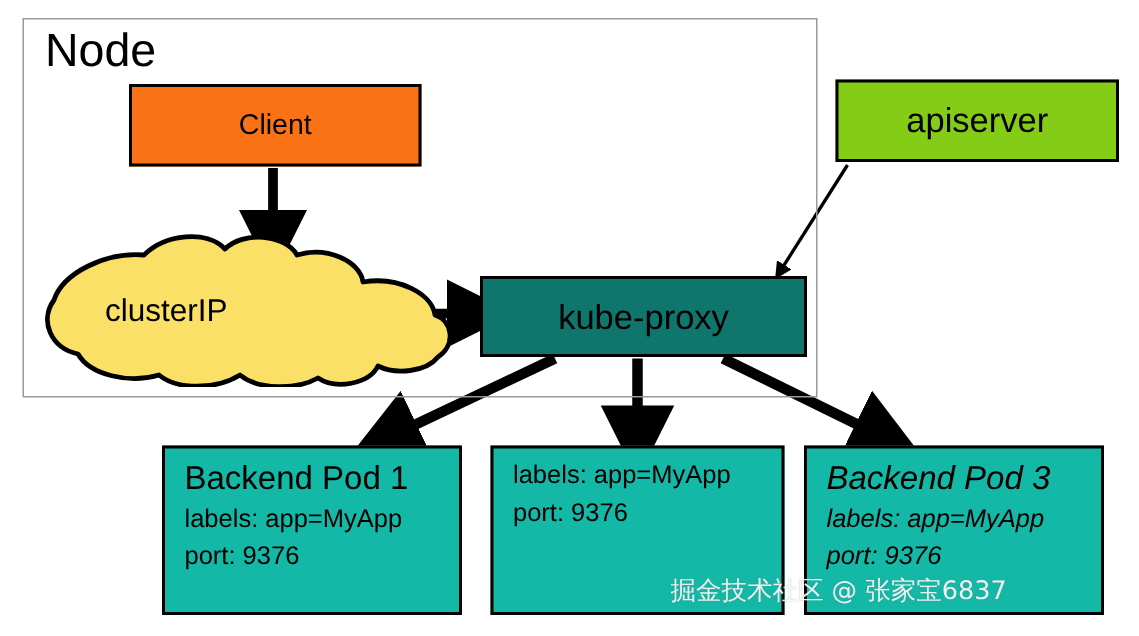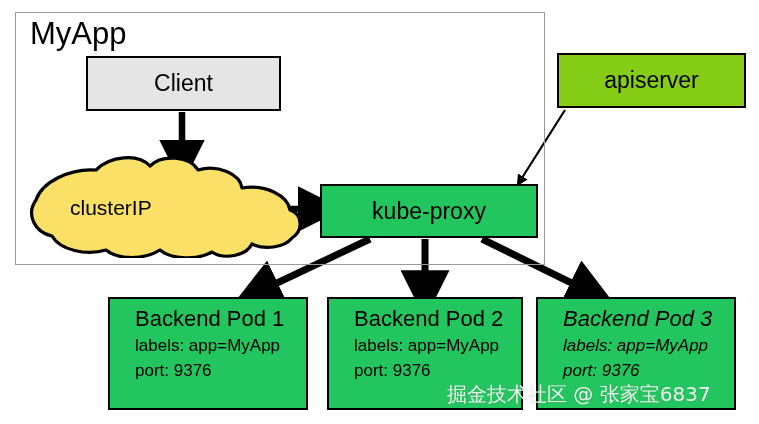--- a/index.html
+++ b/index.html
@@ -57,29 +57,29 @@
     justify-content: center;
     color: #000000;
     white-space: nowrap;
   }
 
   .box-client {
     left: 86px;
     top: 56px;
     width: 195px;
     height: 55px;
-    background: #e5e5e5;
-    font-size: 23px;
+    background: #f97316;
+    font-size: 19px;
   }
   .box-kubeproxy {
     left: 320px;
     top: 184px;
     width: 218px;
     height: 54px;
-    background: #22c55e;
+    background: #0f766e;
     font-size: 23px;
   }
   .box-apiserver {
     left: 557px;
     top: 53px;
     width: 189px;
     height: 55px;
     background: #84cc16;
     font-size: 23px;
   }
@@ -113,24 +113,24 @@
     font-size: 21px;
     line-height: 27px;
   }
   .cloud-text span { white-space: nowrap; }
 
   
   .pod {
     position: absolute;
     box-sizing: border-box;
     border: 2px solid #000000;
-    background: #22c55e;
+    background: #14b8a6;
     top: 297px;
     height: 113px;
-    padding: 5px 9px 0 25px;
+    padding: 5px 9px 0 13px;
     color: #000000;
     overflow: hidden;
   }
   .pod-title {
     font-size: 22px;
     line-height: 29px;
     white-space: nowrap;
   }
   .pod-line {
     font-size: 17px;
@@ -139,21 +139,21 @@
   }
   .pod-1 { left: 108px; width: 200px; }
   .pod-2 { left: 327px; width: 196px; }
   .pod-3 { left: 536px; width: 200px; font-style: italic; }
 
   
   .watermark {
     position: absolute;
     left: 447px;
     top: 380px;
-    font-size: 20px;
+    font-size: 17px;
     line-height: 28px;
     color: rgba(255,255,255,0.88);
     text-shadow: 0 0 1px rgba(120,120,120,0.55);
     white-space: nowrap;
     font-family: "DejaVu Sans", "Liberation Sans", sans-serif;
   }
 </style>
 </head>
 <body>
 
@@ -188,21 +188,21 @@
     <g>
       <line x1="425" y1="239" x2="425" y2="292" stroke="#000000" stroke-width="7" marker-end="url(#ah-thick)"></line>
     </g>
 
     <g>
       <line x1="482" y1="239" x2="590" y2="292" stroke="#000000" stroke-width="7" marker-end="url(#ah-thick)"></line>
     </g>
   </svg>
 
   <div class="node-frame"></div>
-  <div class="node-title">MyApp</div>
+  <div class="node-title">Node</div>
 
   <div class="box box-client">
     <span>Client</span>
   </div>
 
   <div class="cloud-wrap">
     <svg width="278" height="102" viewBox="0 0 278 102" xmlns="http://www.w3.org/2000/svg">
       <path d="M70,14
                C84,0 112,-3 124,10
                C136,-2 164,0 172,14
@@ -230,21 +230,20 @@
     <span>apiserver</span>
   </div>
 
   <div class="pod pod-1">
     <div class="pod-title">Backend Pod 1</div>
     <div class="pod-line">labels: app=MyApp</div>
     <div class="pod-line">port: 9376</div>
   </div>
 
   <div class="pod pod-2">
-    <div class="pod-title">Backend Pod 2</div>
     <div class="pod-line">labels: app=MyApp</div>
     <div class="pod-line">port: 9376</div>
   </div>
 
   <div class="pod pod-3">
     <div class="pod-title">Backend Pod 3</div>
     <div class="pod-line">labels: app=MyApp</div>
     <div class="pod-line">port: 9376</div>
   </div>
 

